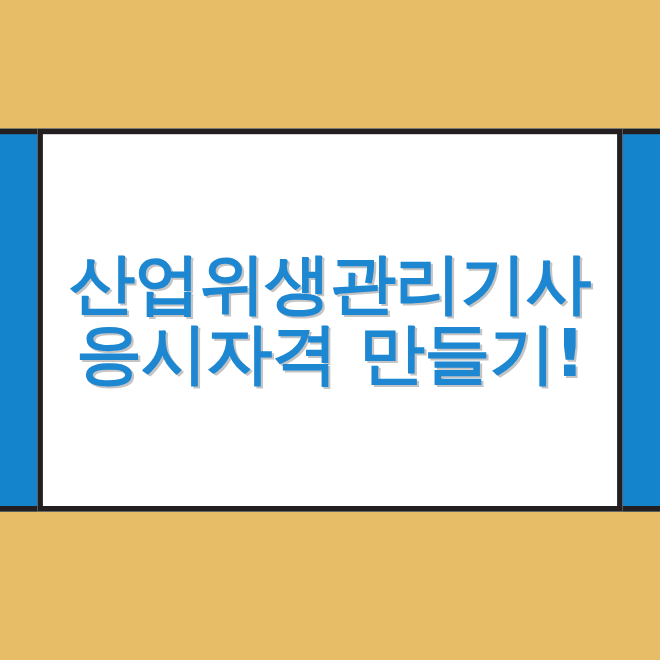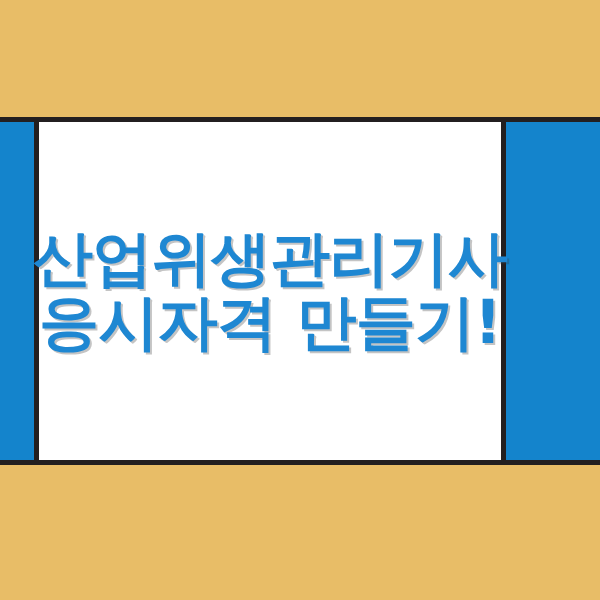--- a/index.html
+++ b/index.html
@@ -31,21 +31,21 @@
     box-sizing: border-box;
     border-top: 5px solid #231F20;
     border-bottom: 5px solid #231F20;
   }
 
   
   .card {
     position: absolute;
     left: 34px;
     top: 117px;
-    width: 472px;
+    width: 532px;
     height: 348px;
     background: #FFFFFF;
     box-sizing: border-box;
     border: 5px solid #231F20;
     display: flex;
     flex-direction: column;
     align-items: center;
     justify-content: center;
   }
 

